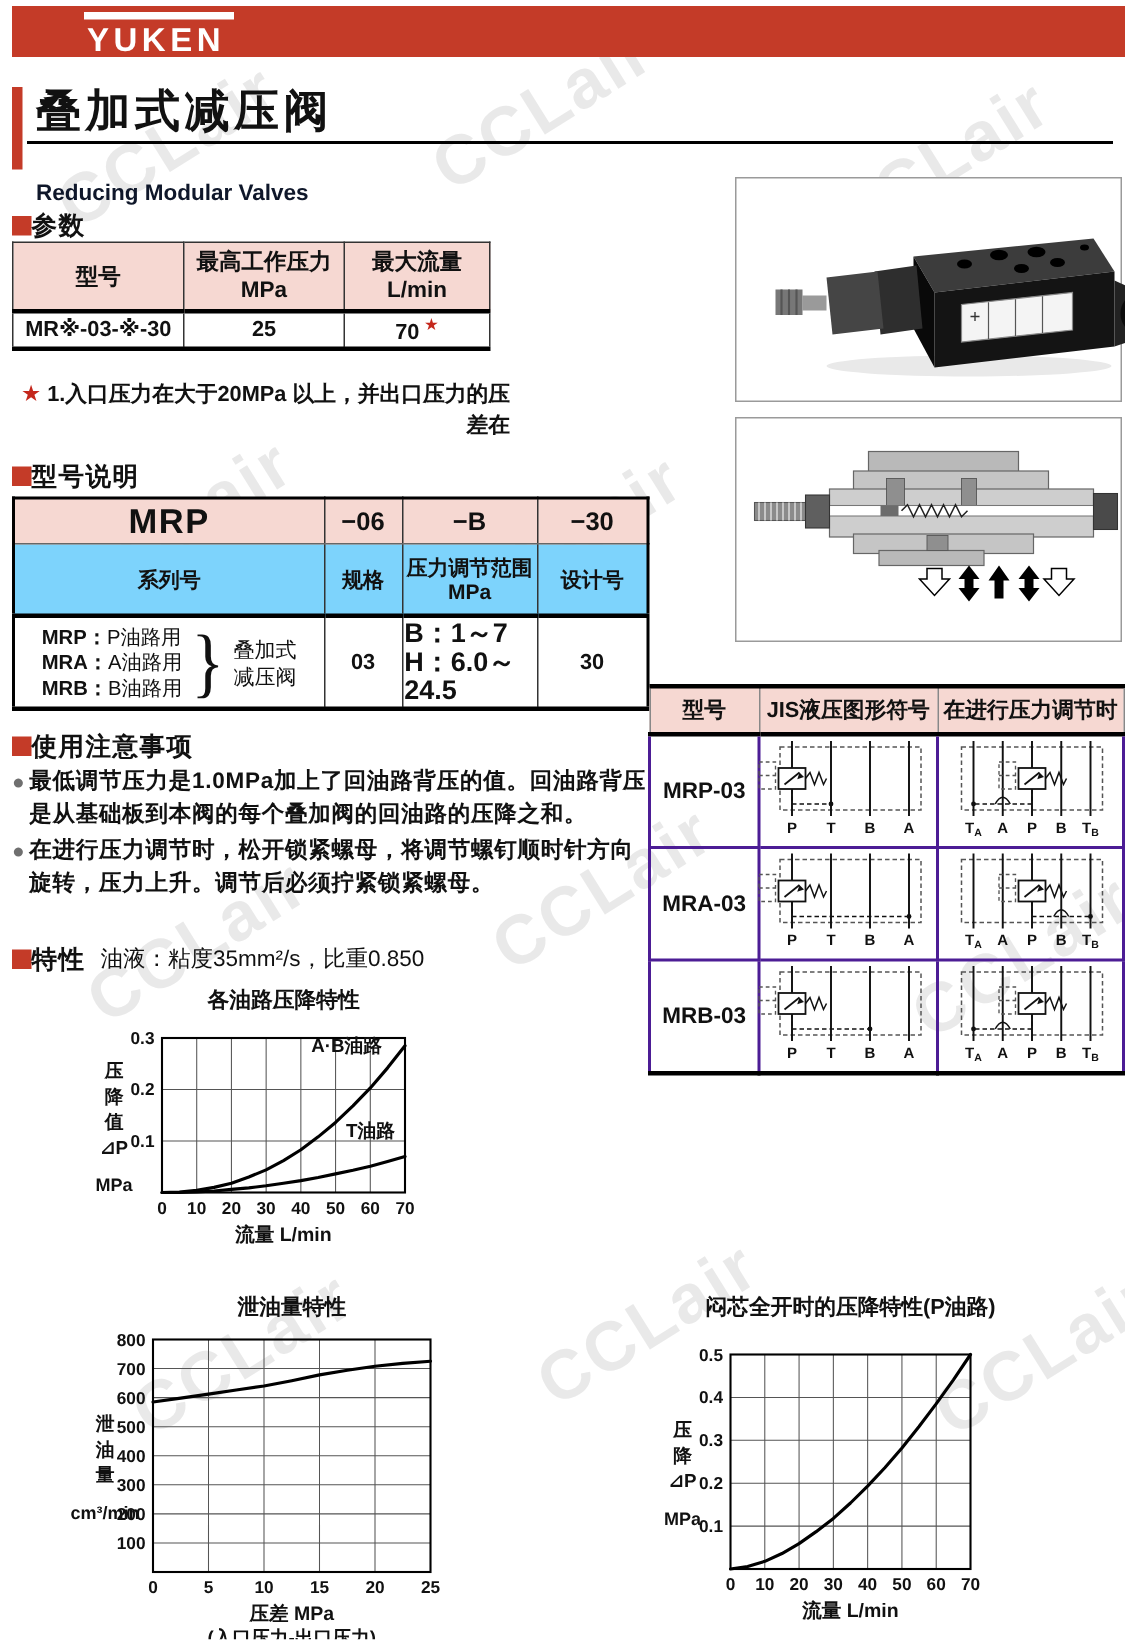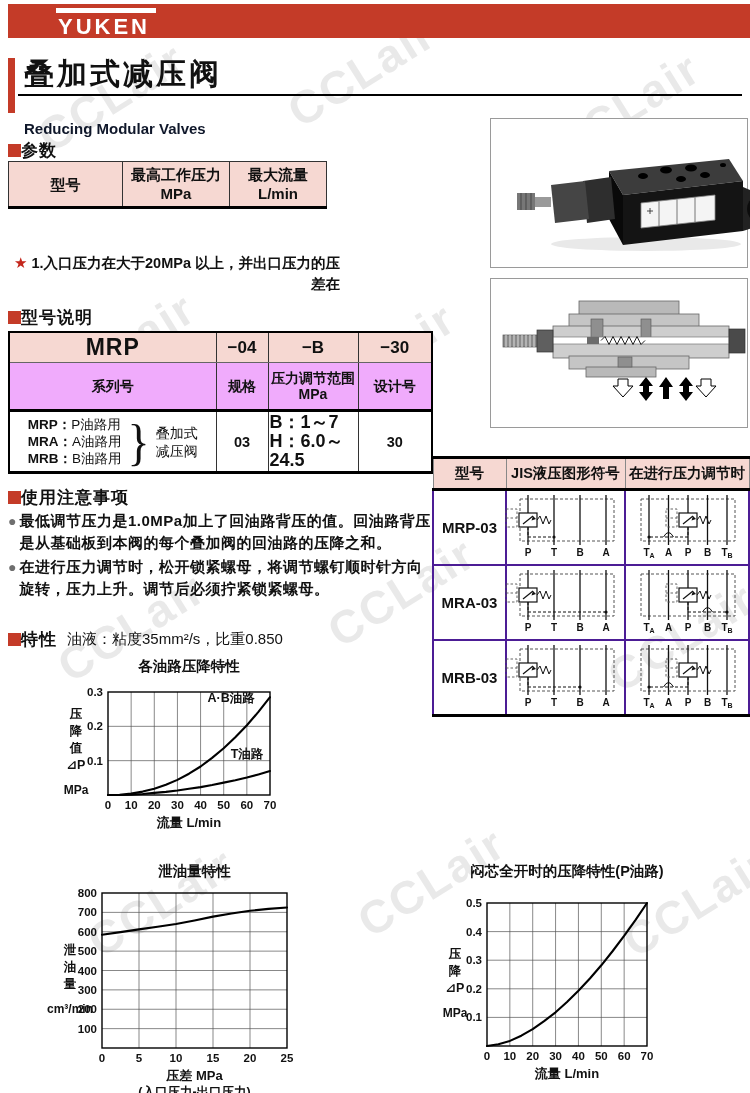--- a/index.html
+++ b/index.html
@@ -32,21 +32,21 @@
              font-size:14.5px;font-weight:bold;padding:1px 2px;height:20px;}
   .star{color:#c4271c;font-size:11px;vertical-align:super;margin-left:3px;}
   .note{font-size:14.5px;font-weight:bold;line-height:21px;text-align:right;}
   .note .star-big{color:#c4271c;font-size:15px;vertical-align:baseline;margin-right:4px;}
   
   .mtable{border-collapse:collapse;table-layout:fixed;border:2px solid #000;border-bottom:3px solid #000;}
   .mtable td{border-left:1px solid #333;border-right:1px solid #333;text-align:center;}
   .mtable .r1 td{background:#f6d8d2;border-bottom:1px solid #666;font-weight:bold;height:27px;}
   .mtable .r1 .big{font-size:23px;letter-spacing:1px;}
   .mtable .r1 .code{font-size:17px;}
-  .mtable .r2 td{background:#f0abfc;border-bottom:3px solid #000;font-size:14px;font-weight:bold;
+  .mtable .r2 td{background:#7dd3fc;border-bottom:3px solid #000;font-size:14px;font-weight:bold;
                  height:44px;line-height:16px;}
   .mtable .r3 td{height:56px;font-weight:bold;font-size:14.5px;}
   .series-cell{display:flex;align-items:center;justify-content:center;gap:6px;}
   .series-lines{text-align:left;font-size:13.5px;line-height:17px;font-weight:bold;}
   .series-lines i{font-style:normal;font-weight:normal;}
   .brace{font-family:"Liberation Serif",serif;font-size:46px;font-weight:normal;
          transform:scaleY(1.12);display:inline-block;line-height:46px;}
   .series-note{font-size:14px;line-height:18px;font-weight:normal;text-align:left;}
   .range{text-align:left;display:inline-block;line-height:19px;font-size:18px;}
   
@@ -114,20 +114,25 @@
               <div>最高工作压力</div>
               <div>MPa</div>
             </th>
           <th>
               <div>最大流量</div>
               <div>L/min</div>
             </th>
         </tr>
       </thead>
       <tbody>
+        <tr>
+          <td>MR※-03-※-30</td>
+          <td>25</td>
+          <td><span>70</span><span class="star">★</span></td>
+        </tr>
       </tbody>
     </table>
 
     <div class="abs note" style="left:10px;top:252px;width:330px">
       <div><span class="star-big">★</span><span>1.入口压力在大于20MPa 以上，并出口压力的压差在</span></div>
     </div>
 
     <div class="abs sec" style="left:8px;top:306px">
       <span class="sq"></span>
       <span class="sec-t">型号说明</span>
@@ -136,21 +141,21 @@
     <table class="abs mtable" style="left:8px;top:331px;width:423px">
       <colgroup>
           <col style="width:207px">
           <col style="width:52px">
           <col style="width:90px">
           <col style="width:74px">
         </colgroup>
       <tbody>
           <tr class="r1">
         <td class="big">MRP</td>
-        <td class="code">−04</td>
+        <td class="code">−06</td>
         <td class="code">−B</td>
         <td class="code">−30</td>
       </tr>
       <tr class="r2">
         <td>系列号</td>
         <td>规格</td>
         <td>
               <div>压力调节范围</div>
               <div>MPa</div>
             </td>

